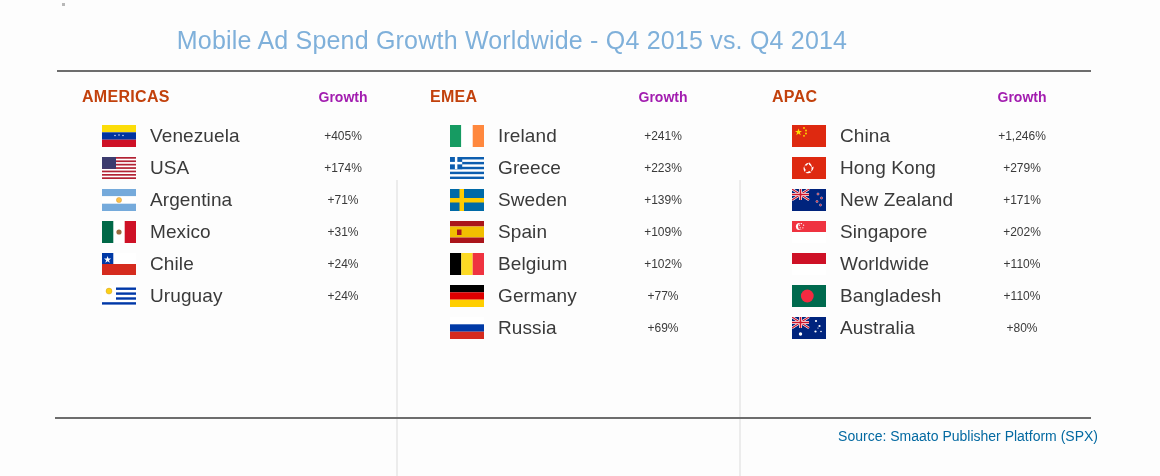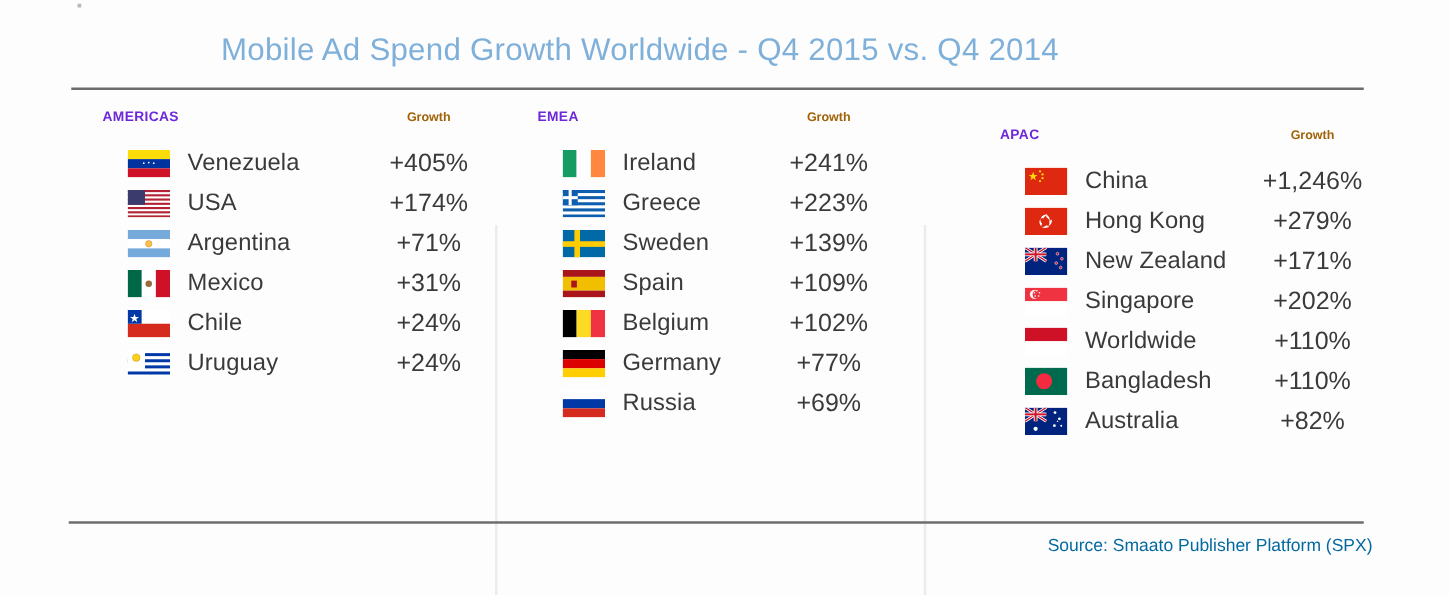--- a/index.html
+++ b/index.html
@@ -62,86 +62,86 @@
     top: 88px;
     width: 1160px;
     height: 310px;
   }
   .col {
     position: absolute;
     top: 0;
   }
   .col-0 { left: 70px;  width: 320px; }
   .col-1 { left: 418px; width: 318px; }
-  .col-2 { left: 788px; width: 330px; margin-top: 14px; }
+  .col-2 { left: 760px; width: 330px; }
 
   .divider {
     position: absolute;
     top: 92px;
     width: 2px;
     height: 300px;
     background: #ececec;
   }
   .divider-0 { left: 396px; }
   .divider-1 { left: 739px; }
 
   
   .col-head {
     position: relative;
     height: 32px;
   }
   .region-label {
     position: absolute;
     left: 12px;
     top: 0;
-    font-size: 11px;
+    font-size: 16px;
     font-weight: bold;
     letter-spacing: 0.3px;
-    color: #6d28d9;
+    color: #c2410c;
   }
   .growth-label {
     position: absolute;
     top: 1px;
-    font-size: 10px;
+    font-size: 14px;
     font-weight: bold;
-    color: #a16207;
+    color: #a21caf;
     text-align: center;
   }
   .col-0 .growth-label { left: 228px; width: 90px; }
   .col-1 .growth-label { left: 200px; width: 90px; }
   .col-2 .growth-label { left: 212px; width: 100px; }
 
   
   .rows { position: relative; }
   .row {
     position: relative;
     height: 32px;
     display: flex;
-    align-items: flex-start;
+    align-items: center;
   }
   .flag {
     width: 34px;
     height: 22px;
     flex: 0 0 34px;
     margin-left: 32px;
     position: relative;
     overflow: hidden;
   }
   .flag svg { display: block; width: 34px; height: 22px; }
 
   .country {
     margin-left: 14px;
     font-size: 19px;
     color: #3a3a3a;
     white-space: nowrap;
     letter-spacing: 0.1px;
   }
   .growth {
     position: absolute;
-    font-size: 20px;
+    font-size: 12px;
     color: #3a3a3a;
     text-align: center;
     white-space: nowrap;
   }
   .col-0 .growth { left: 228px; width: 90px; }
   .col-1 .growth { left: 200px; width: 90px; }
   .col-2 .growth { left: 212px; width: 100px; }
 
   
   .source {
@@ -504,21 +504,21 @@
                   <circle cx="8.5" cy="17" r="1.7"></circle>
                   <circle cx="24" cy="4" r="1.1"></circle>
                   <circle cx="27.5" cy="9" r="1.1"></circle>
                   <circle cx="23.5" cy="14.5" r="1.1"></circle>
                   <circle cx="29" cy="14.5" r="0.8"></circle>
                   <circle cx="26" cy="11" r="0.6"></circle>
                 </g>
               </svg>
           </span>
           <span class="country">Australia</span>
-          <span class="growth">+82%</span>
+          <span class="growth">+80%</span>
         </div>
 
       </div>
     </div>
 
   </div>
 
   <div class="rule-bottom"></div>
 
   <div class="source">Source: Smaato Publisher Platform (SPX)</div>

